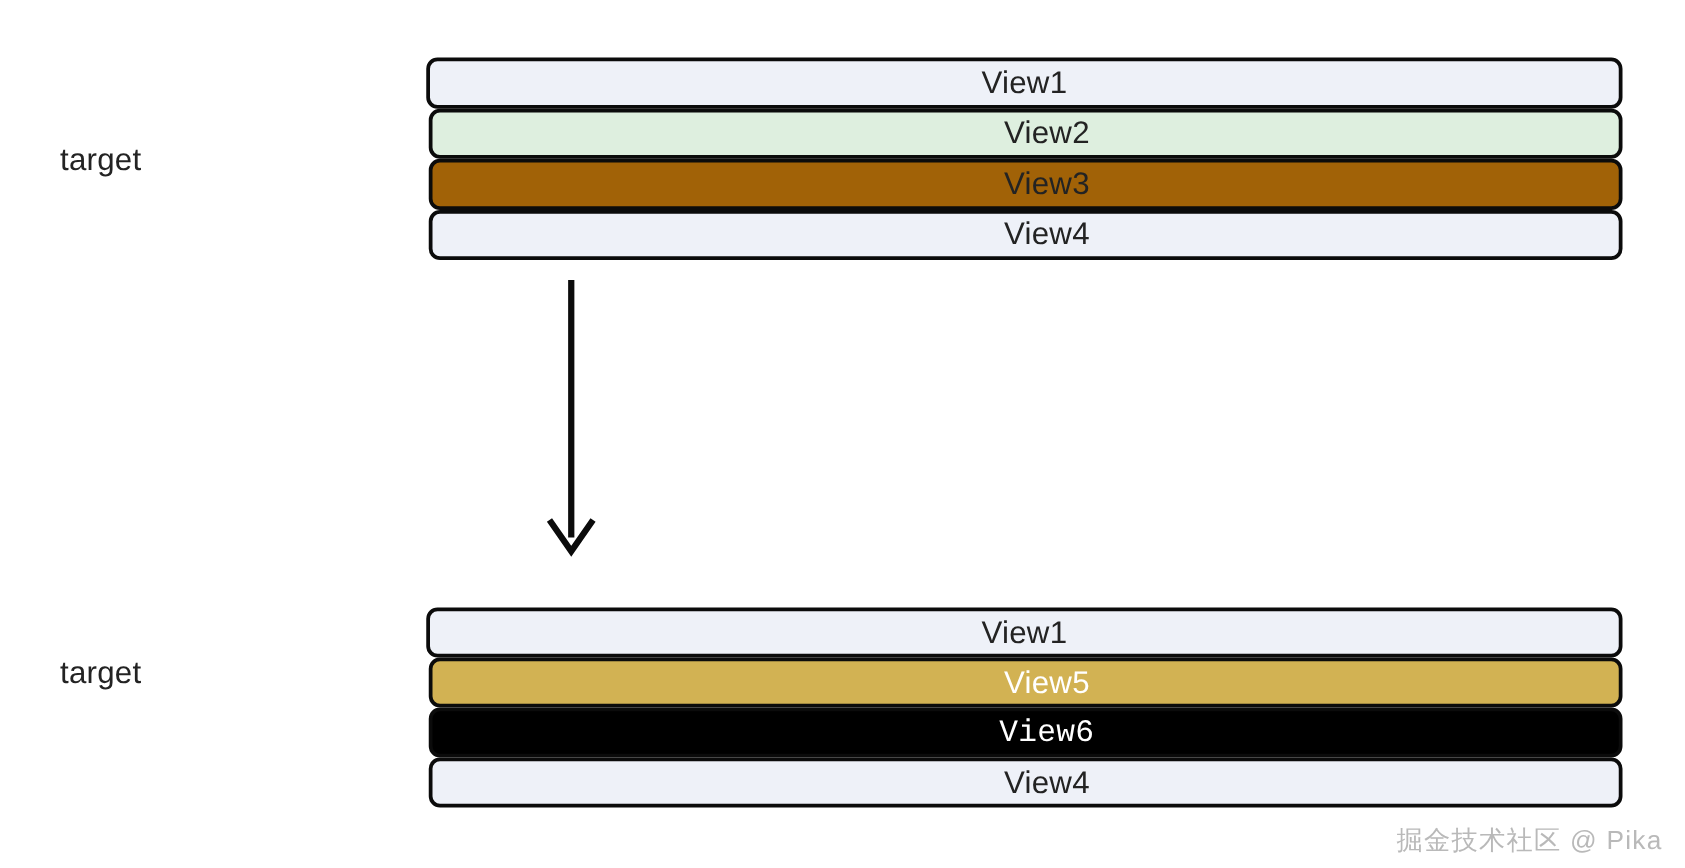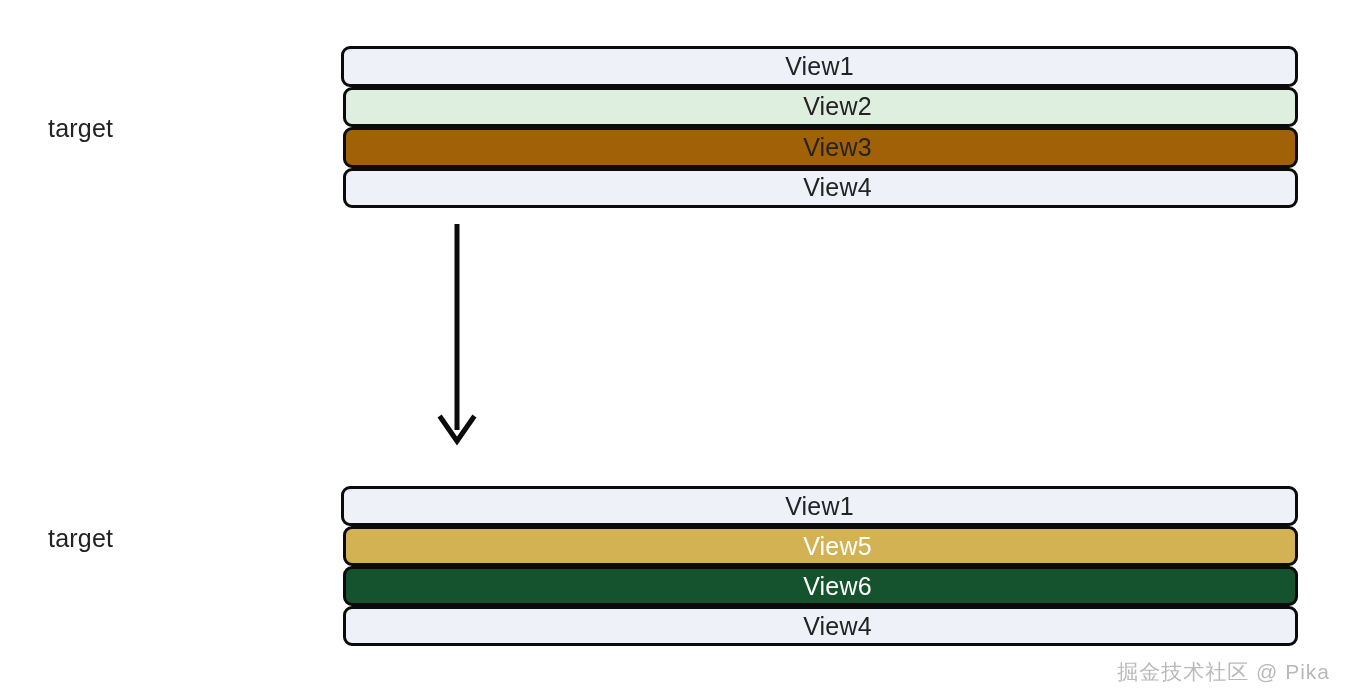--- a/index.html
+++ b/index.html
@@ -122,21 +122,21 @@
 
   <div class="row-label" id="label-target">target</div>
 
   <div class="box-row" id="row-target">
     <div class="view-box" style="background:#eef1f8;color:#232323;">
       <span>View1</span>
     </div>
     <div class="view-box" style="background:#d2b253;color:#ffffff;">
       <span>View5</span>
     </div>
-    <div class="view-box" style="background:#14532d;color:#ffffff;">
+    <div class="view-box" style="background:#000000;color:#ffffff;font-family:Liberation Mono, monospace;">
       <span>View6</span>
     </div>
     <div class="view-box" style="background:#eef1f8;color:#232323;">
       <span>View4</span>
     </div>
   </div>
 
   <div id="watermark">掘金技术社区 @ Pika</div>
 
 </div>

